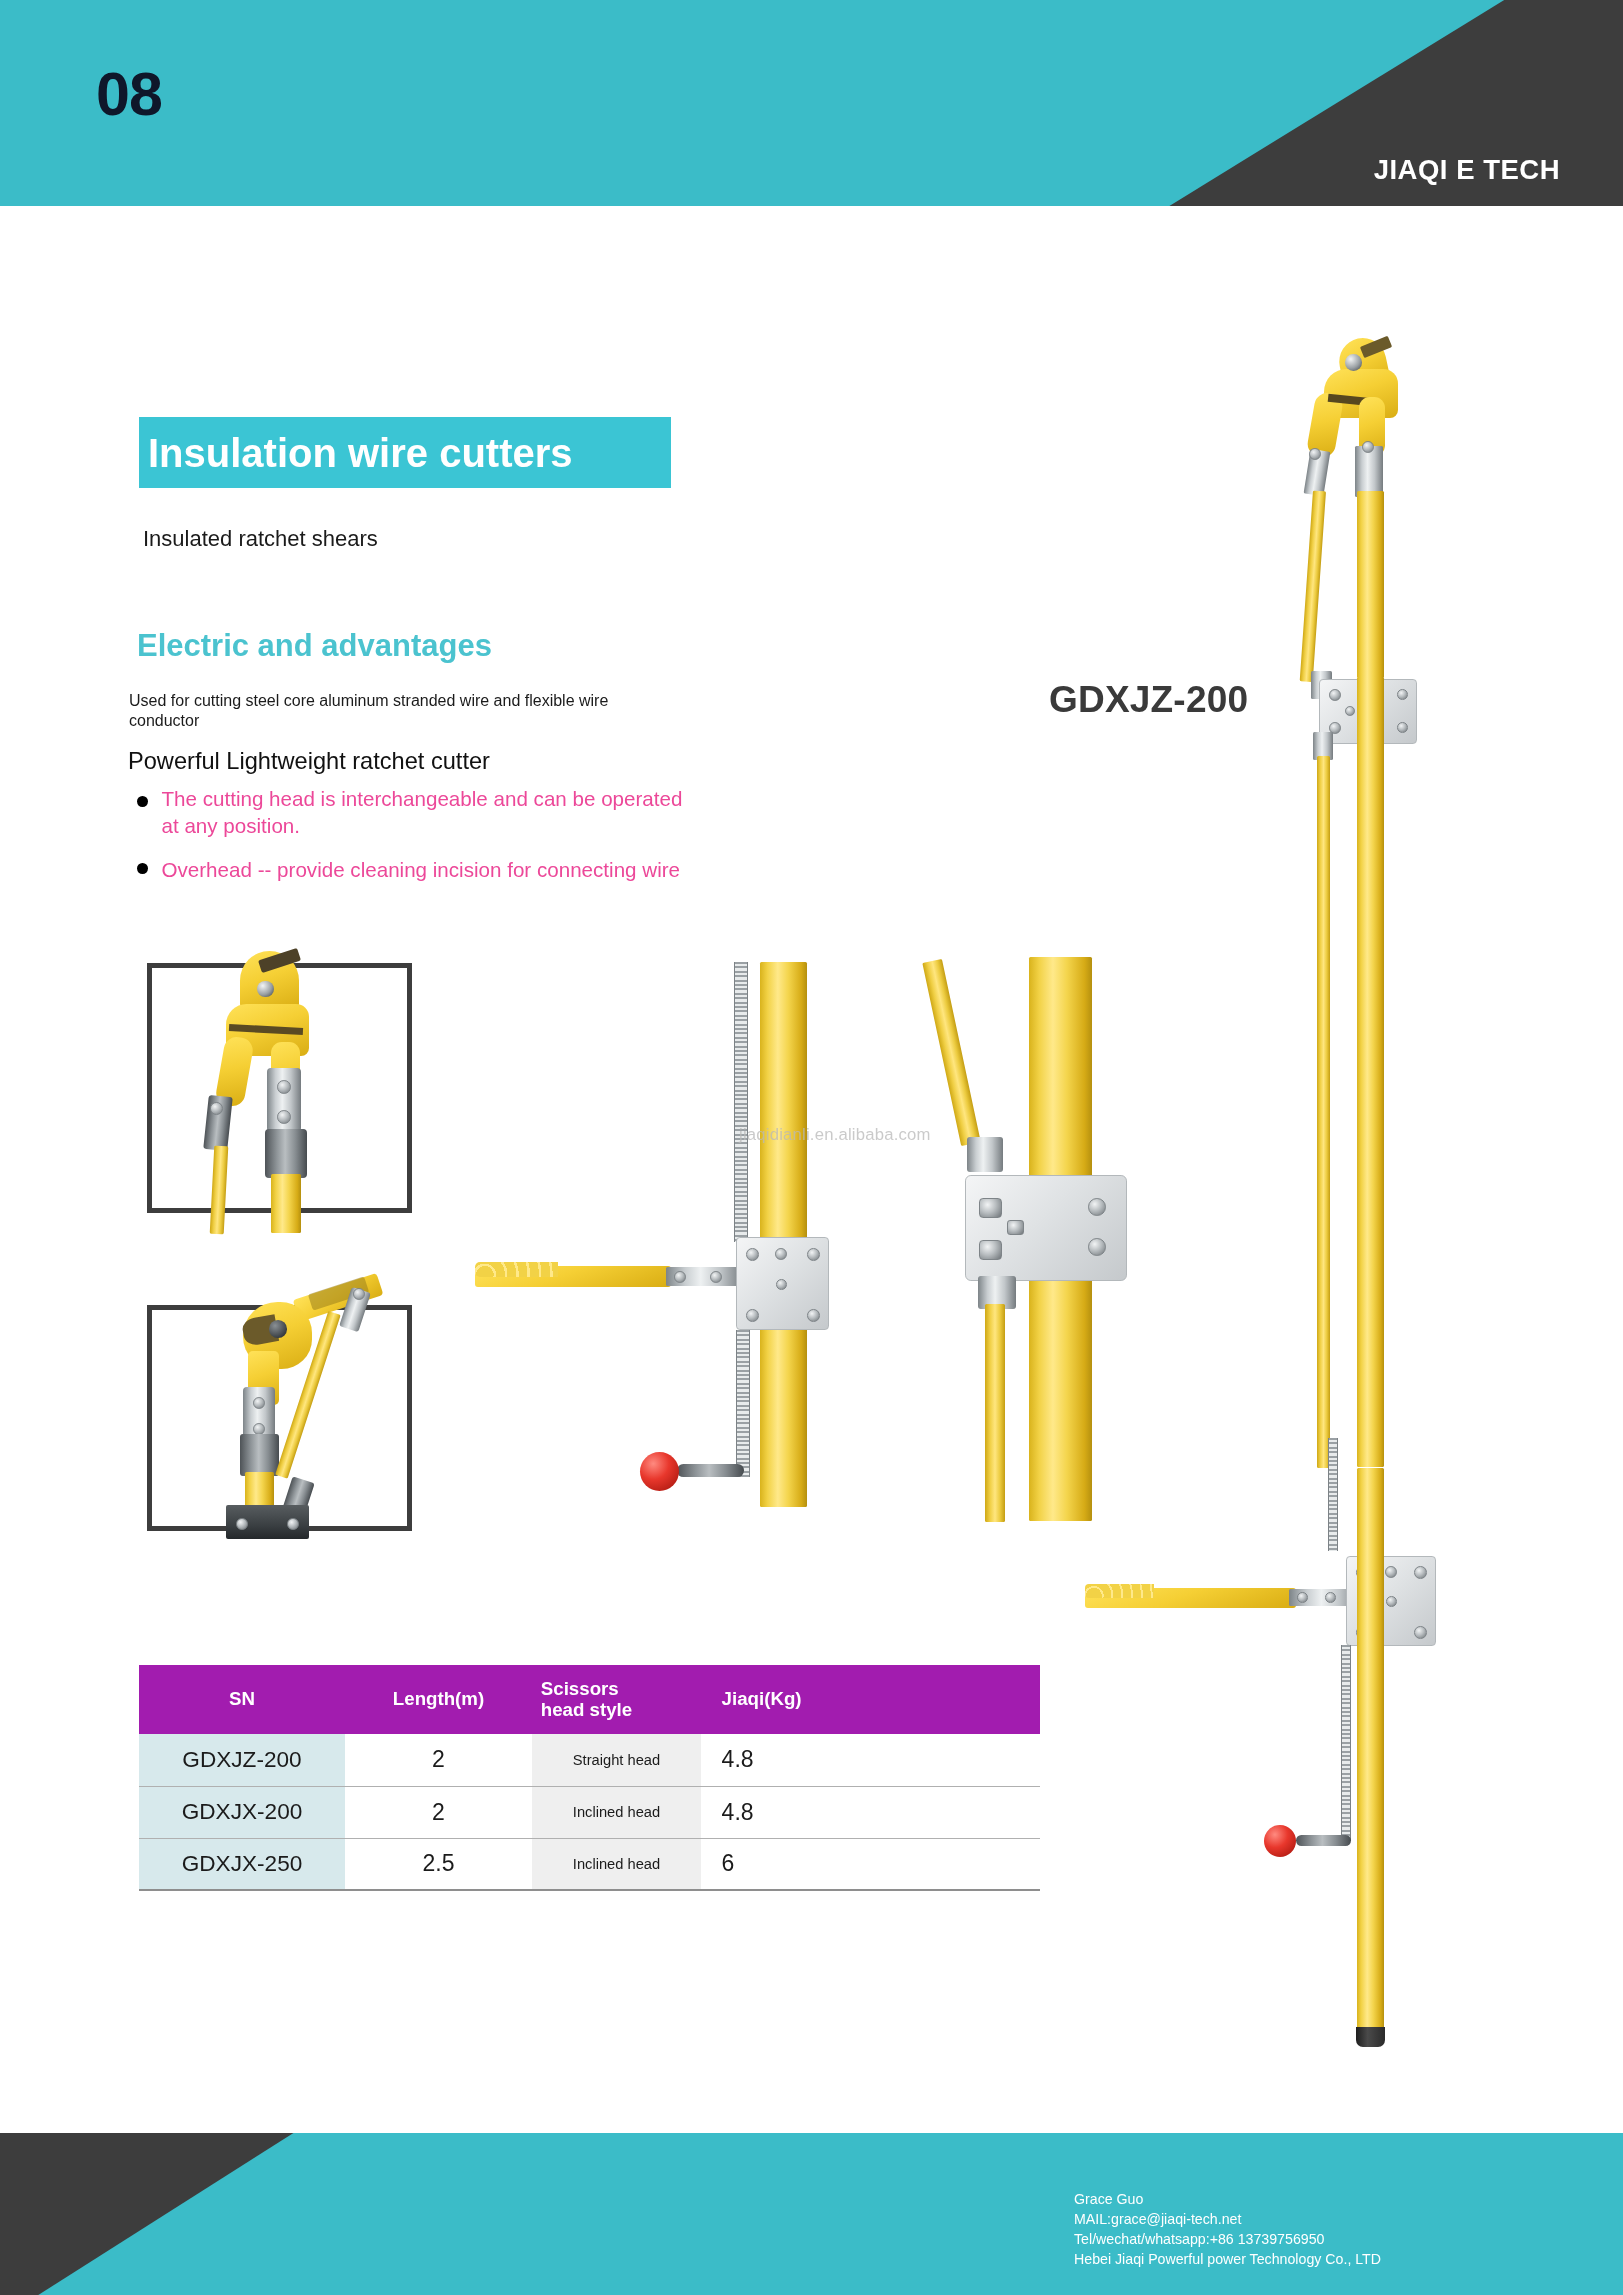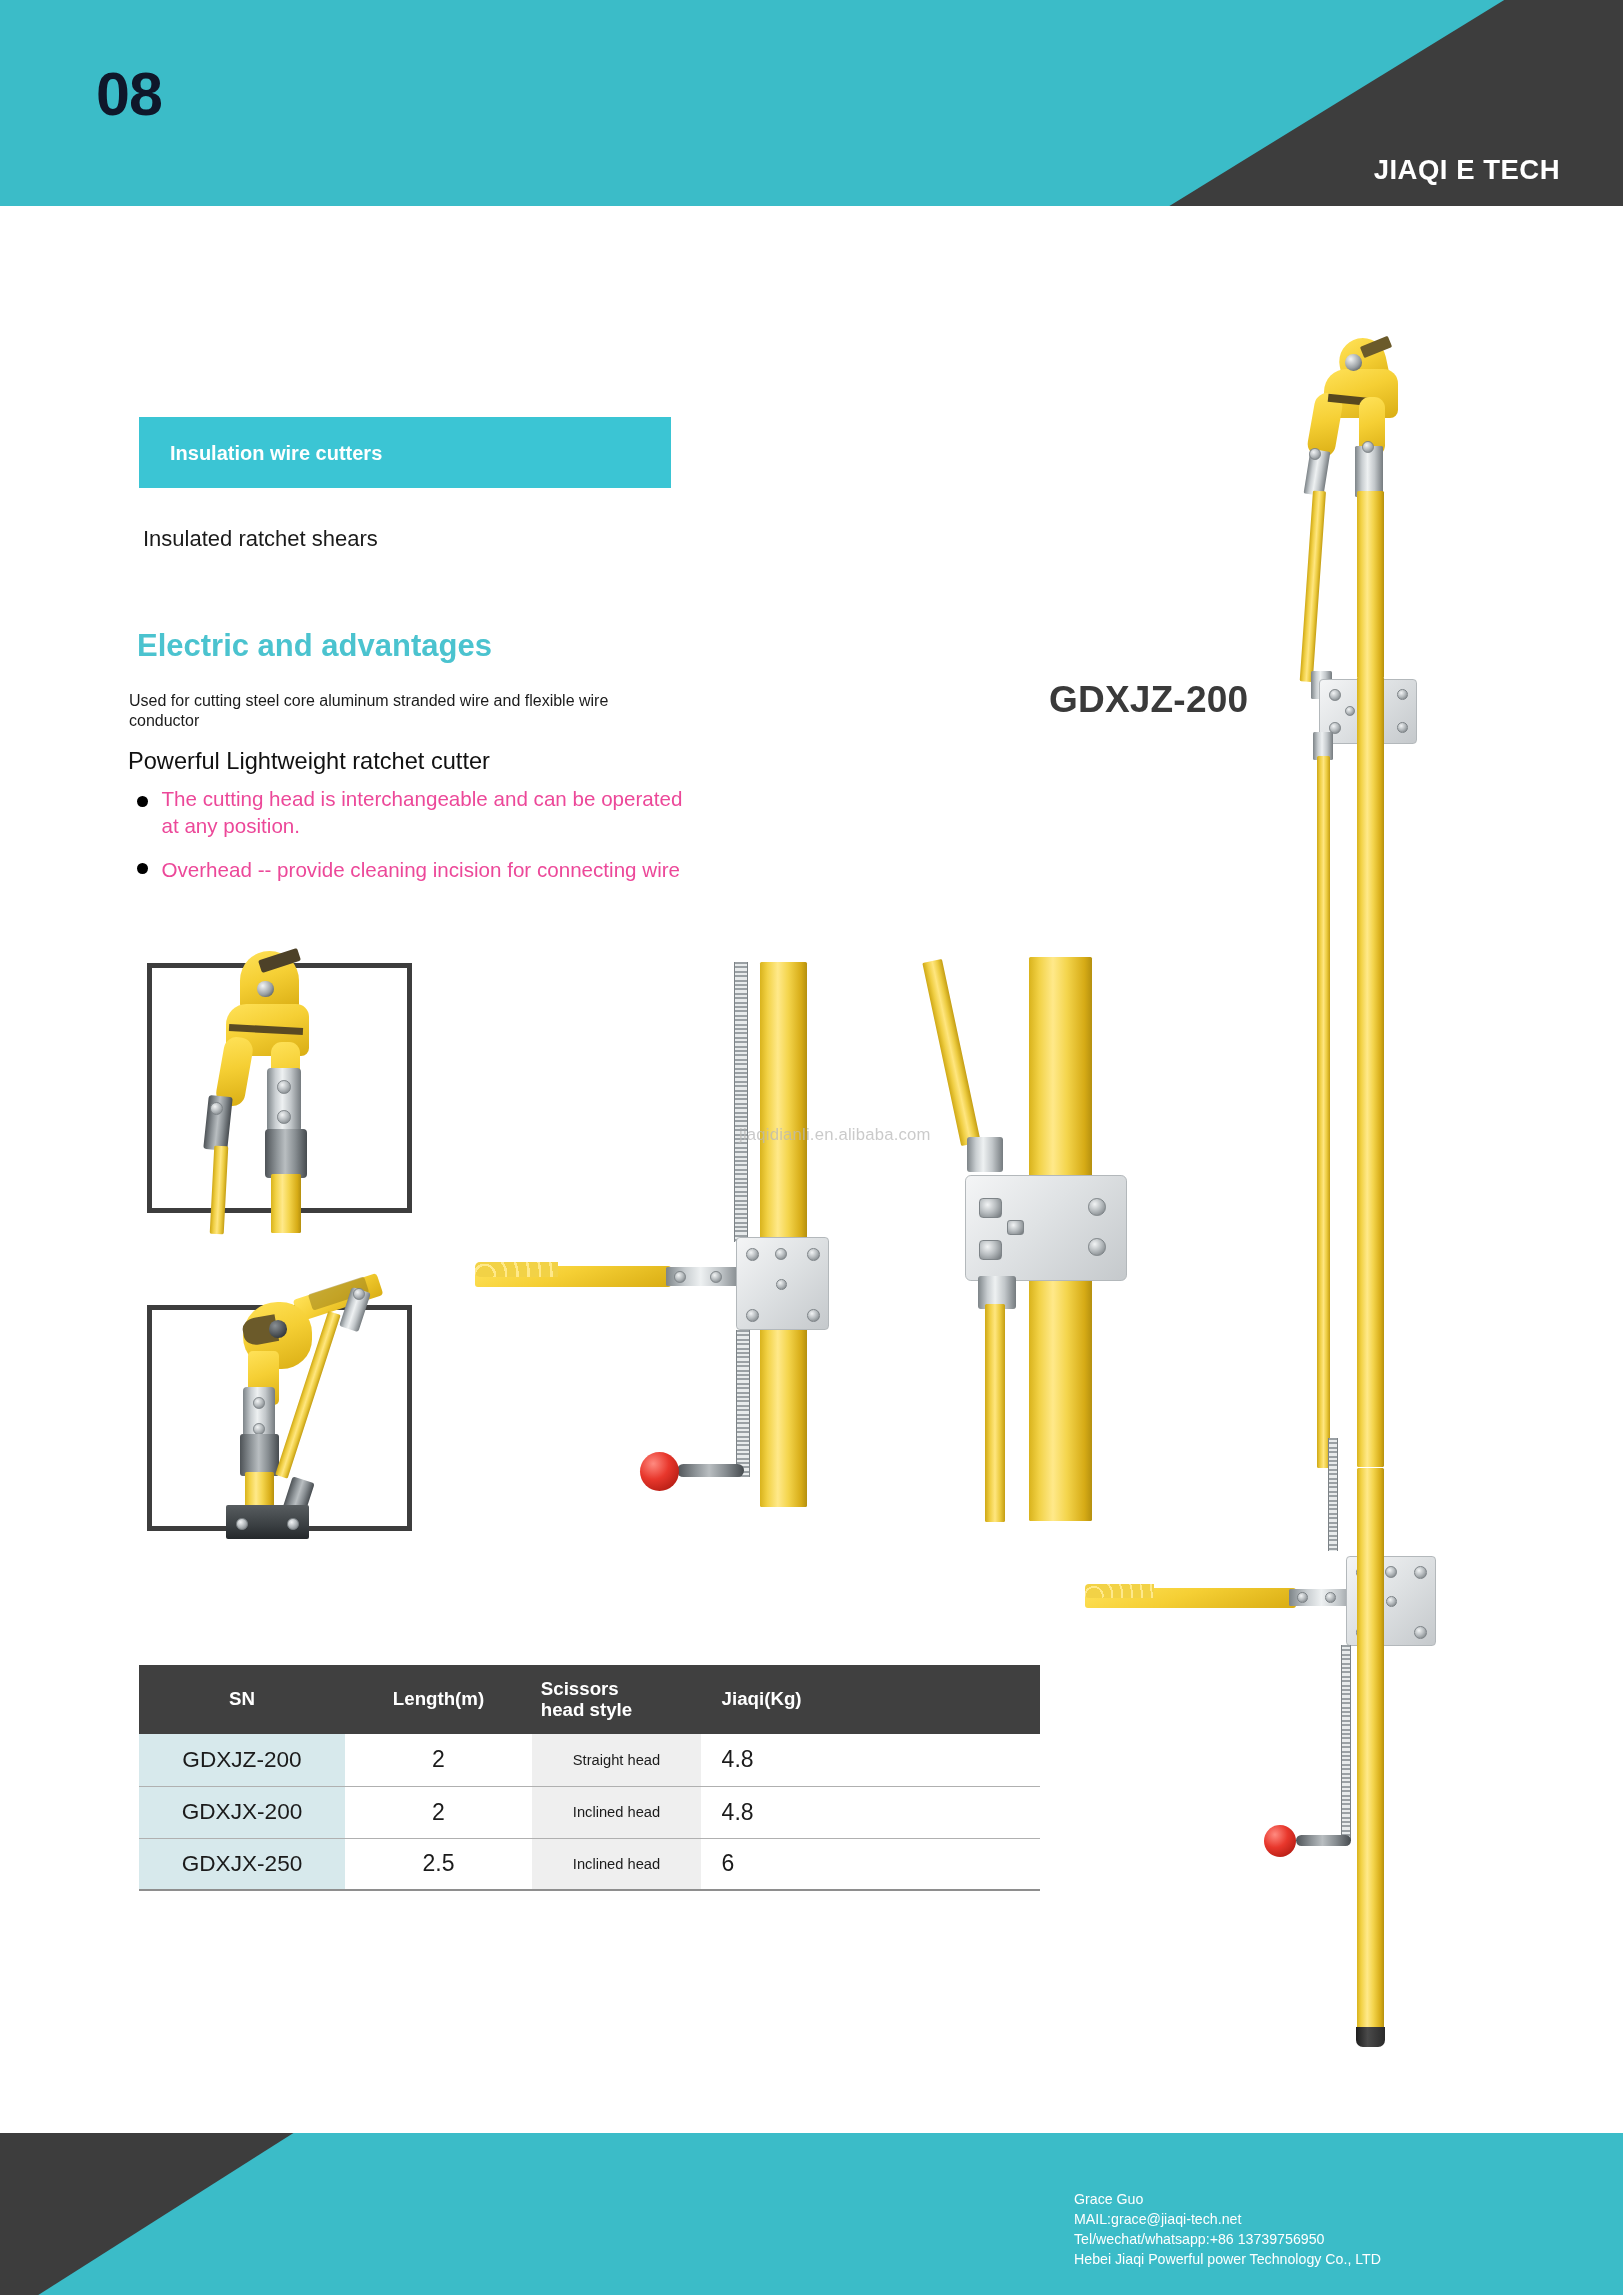--- a/index.html
+++ b/index.html
@@ -32,22 +32,22 @@
     letter-spacing: 0.5px; line-height: 1;
   }
 
   
   .title-band {
     position: absolute; left: 139px; top: 417px;
     width: 532px; height: 71px;
     background: #3bc5d4; display: flex; align-items: center;
   }
   .title-band-text {
-    color: #ffffff; font-size: 20px; font-weight: bold;
-    padding-left: 31px; line-height: 1;
+    color: #ffffff; font-size: 40px; font-weight: bold;
+    padding-left: 9px; line-height: 1;
   }
   .subtitle {
     position: absolute; left: 143px; top: 528px;
     font-size: 22px; color: #1b1b1b; line-height: 1;
   }
 
   
   .features-heading {
     position: absolute; left: 137px; top: 630px;
     font-size: 31px; color: #4bc3cf; font-weight: bold;
@@ -147,21 +147,21 @@
     letter-spacing: 0.2px; white-space: nowrap;
     line-height: 1;
   }
 
   
   .spec-table {
     position: absolute; left: 139px; top: 1665px;
     width: 901px; border-collapse: collapse;
   }
   .spec-table thead th {
-    background: #404040; color: #fff; font-weight: bold;
+    background: #a21caf; color: #fff; font-weight: bold;
     font-size: 18.7px; padding: 6.9px 4.9px; text-align: center;
     vertical-align: middle; line-height: 1.12; margin-left: 48px;
   }
   .spec-table thead th.th-sn { text-align: center; height: 69px; }
   .spec-table tbody td {
     font-size: 23px; color: #1b1b1b; text-align: center;
     height: 52px; border-bottom: 1.5px solid #b0b0b0;
     background: #ffffff;
   }
   .spec-table tbody td.col-sn {

